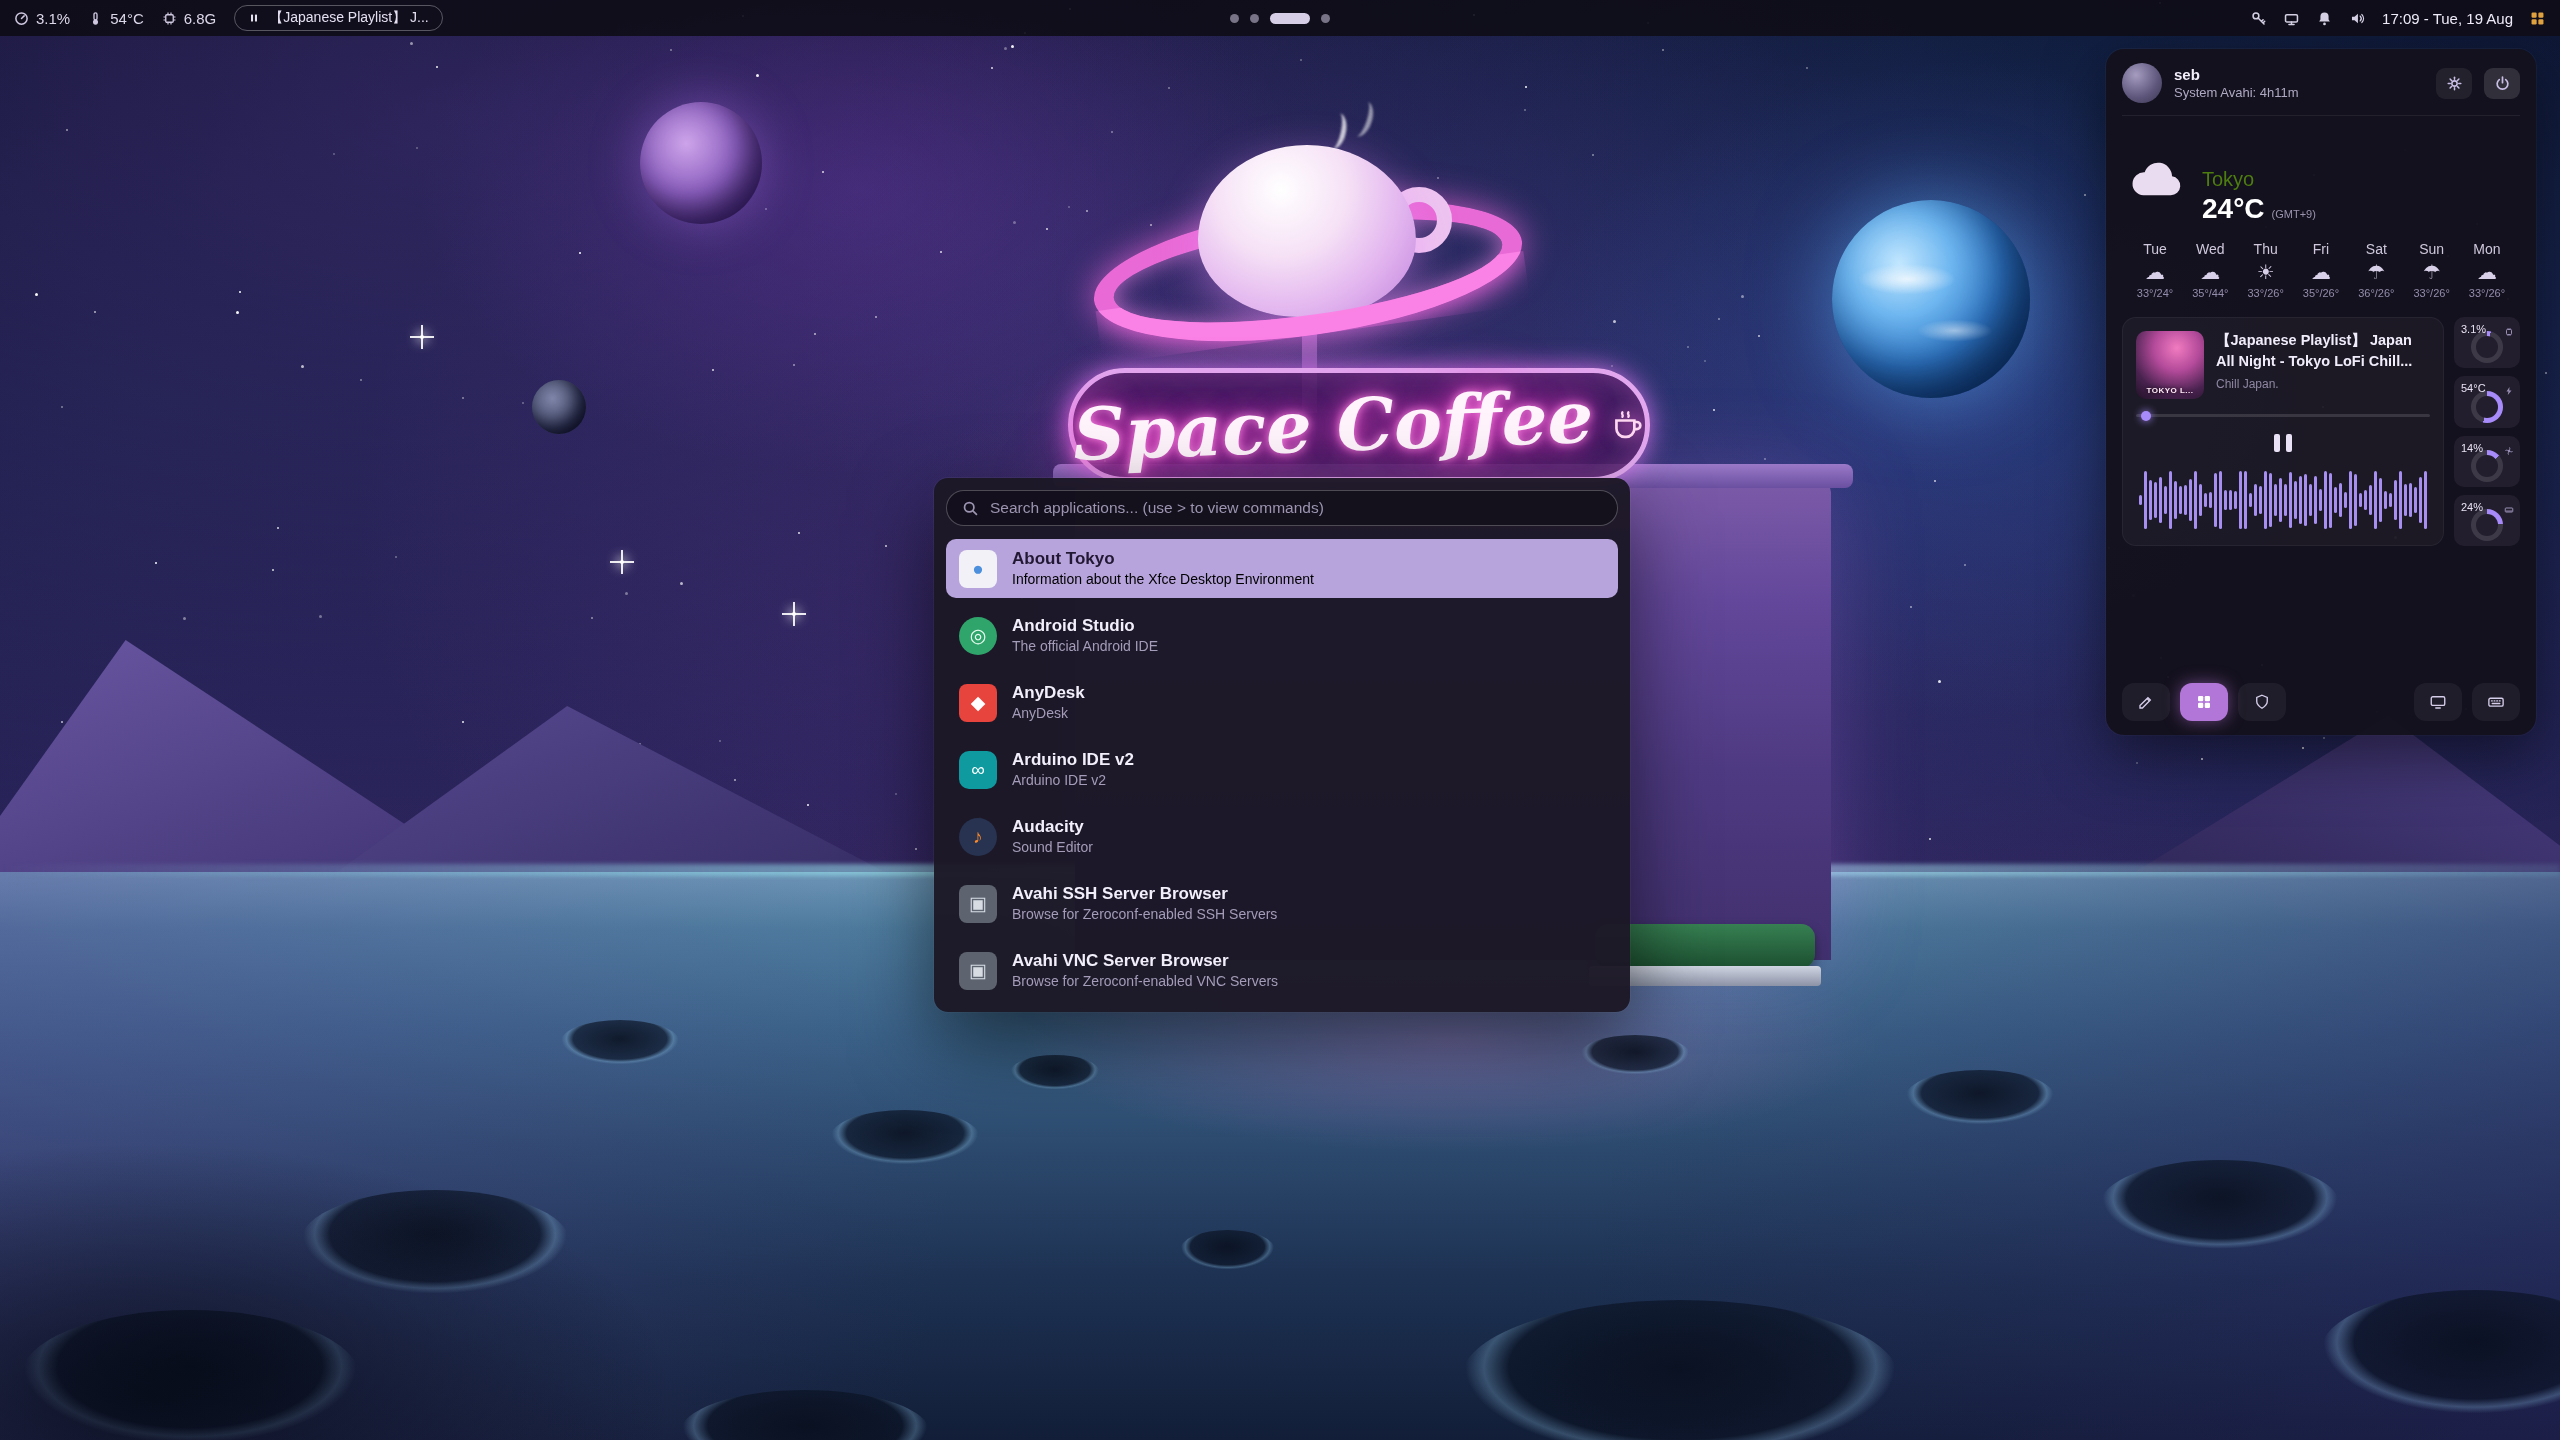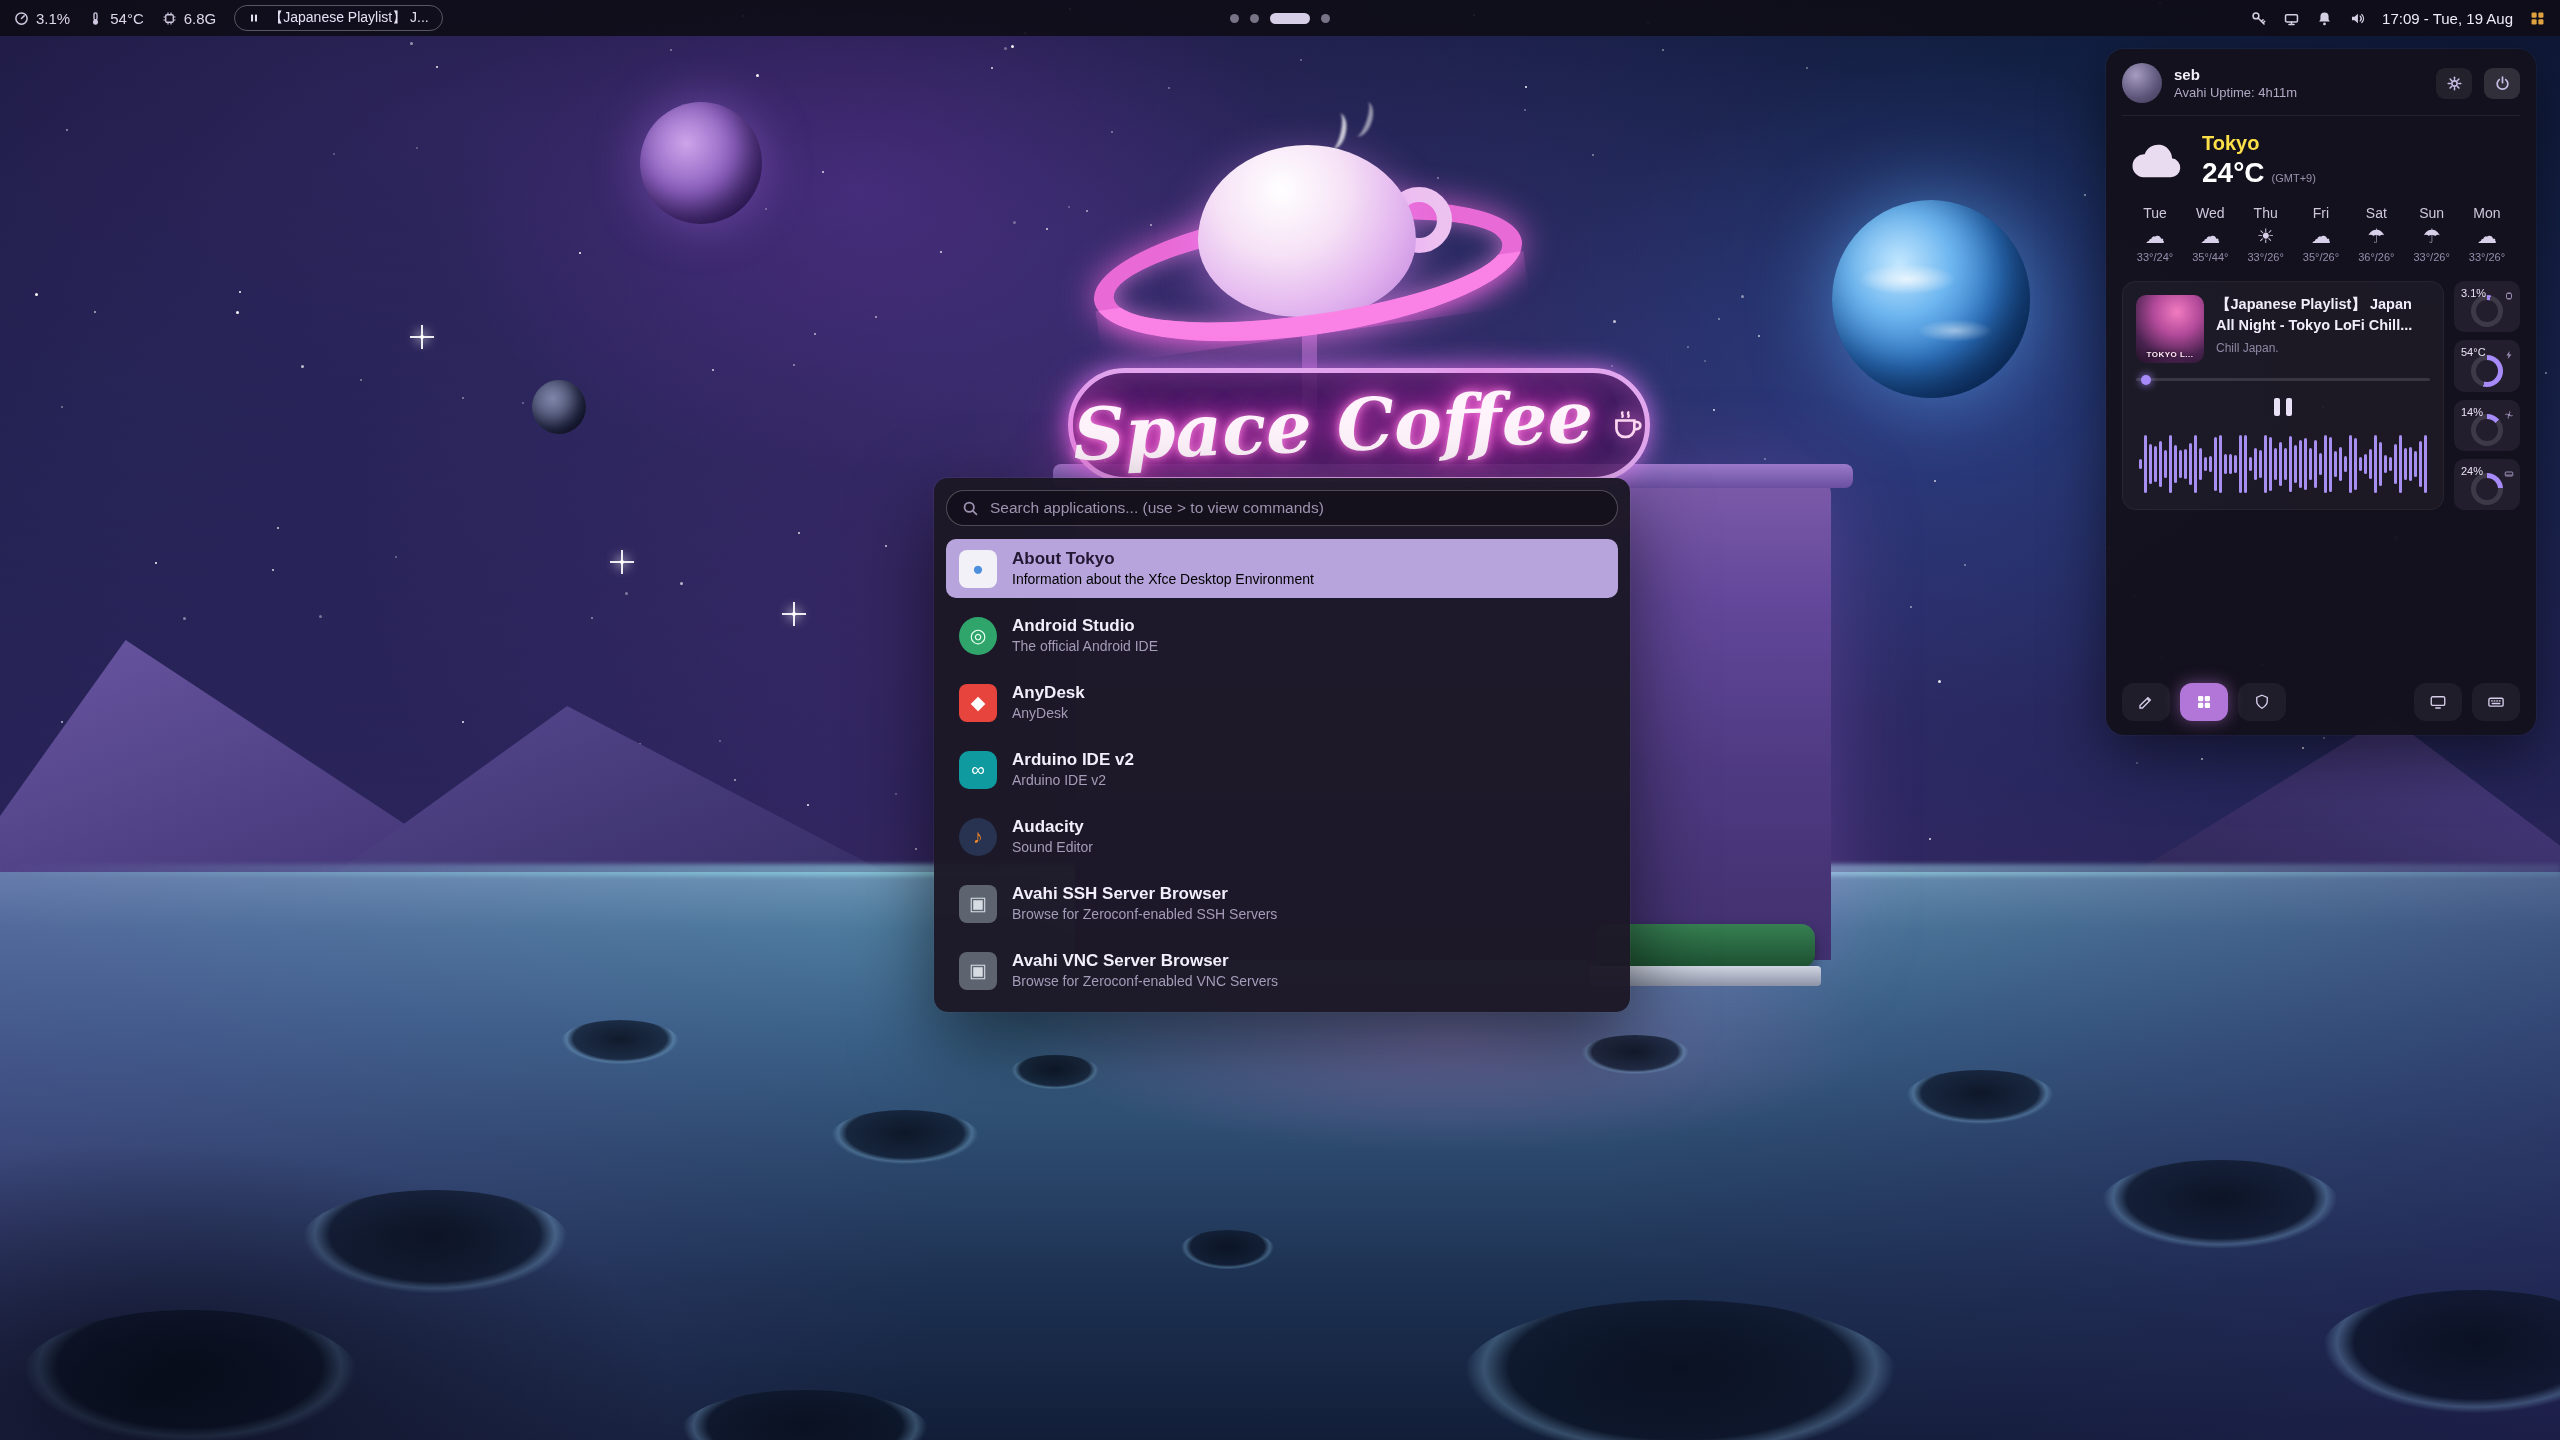--- a/index.html
+++ b/index.html
@@ -151,21 +151,21 @@
     background:radial-gradient(circle at 35% 30%, #a59cc0, #5d567a 60%, #3a3450); }
   .sb-user { display:flex; flex-direction:column; gap:2px; flex:1; }
   .sb-username { font-size:15px; font-weight:bold; color:#f2eefa; }
   .sb-uptime { font-size:13px; color:#b0a9c4; }
   .sb-btn { width:36px; height:31px; border-radius:9px; background:rgba(255,255,255,0.07);
     display:flex; align-items:center; justify-content:center; color:#c9bfe6; cursor:default; }
   .sb-btn.lighter { background:rgba(255,255,255,0.13); }
 
   .sb-weather { padding:16px 6px 4px 6px; }
   .sbw-top { display:flex; align-items:center; gap:16px; }
-  .sbw-city { font-size:20px; font-weight:bold; color:#fde047; }
+  .sbw-city { font-size:20px; font-weight:normal; color:#4d7c0f;margin-top:36px; }
   .sbw-temp-row { display:flex; align-items:baseline; gap:7px; margin-top:2px; }
   .sbw-temp { font-size:28px; font-weight:bold; color:#ffffff; }
   .sbw-tz { font-size:11px; color:#9b93ae; }
   .forecast { margin-top:16px; display:flex; justify-content:space-between; }
   .fc-col { width:54px; text-align:center; display:flex; flex-direction:column; gap:5px; }
   .fc-day { font-size:14px; color:#cfc8dc; }
   .fc-icon { font-size:20px; color:#d8cfe8; line-height:1; }
   .fc-temps { font-size:11px; color:#948cab; white-space:nowrap; }
 
   .sb-middle { margin-top:14px; display:flex; gap:10px; }
@@ -553,21 +553,21 @@
 
   </div>
 </div>
 
 <div class="sidepanel">
 
   <div class="sb-header">
     <span class="avatar"></span>
     <span class="sb-user">
       <span class="sb-username">seb</span>
-      <span class="sb-uptime">Avahi Uptime: 4h11m</span>
+      <span class="sb-uptime">System Avahi: 4h11m</span>
     </span>
     <span class="sb-btn">
       <svg width="17" height="17" viewBox="0 0 20 20">
           <circle cx="10" cy="10" r="3.1" fill="none" stroke="currentColor" stroke-width="1.8"></circle>
           <g stroke="currentColor" stroke-width="1.8" stroke-linecap="round">
             <line x1="10" y1="2.6" x2="10" y2="5"></line>
             <line x1="10" y1="15" x2="10" y2="17.4"></line>
             <line x1="2.6" y1="10" x2="5" y2="10"></line>
             <line x1="15" y1="10" x2="17.4" y2="10"></line>
             <line x1="4.8" y1="4.8" x2="6.5" y2="6.5"></line>

